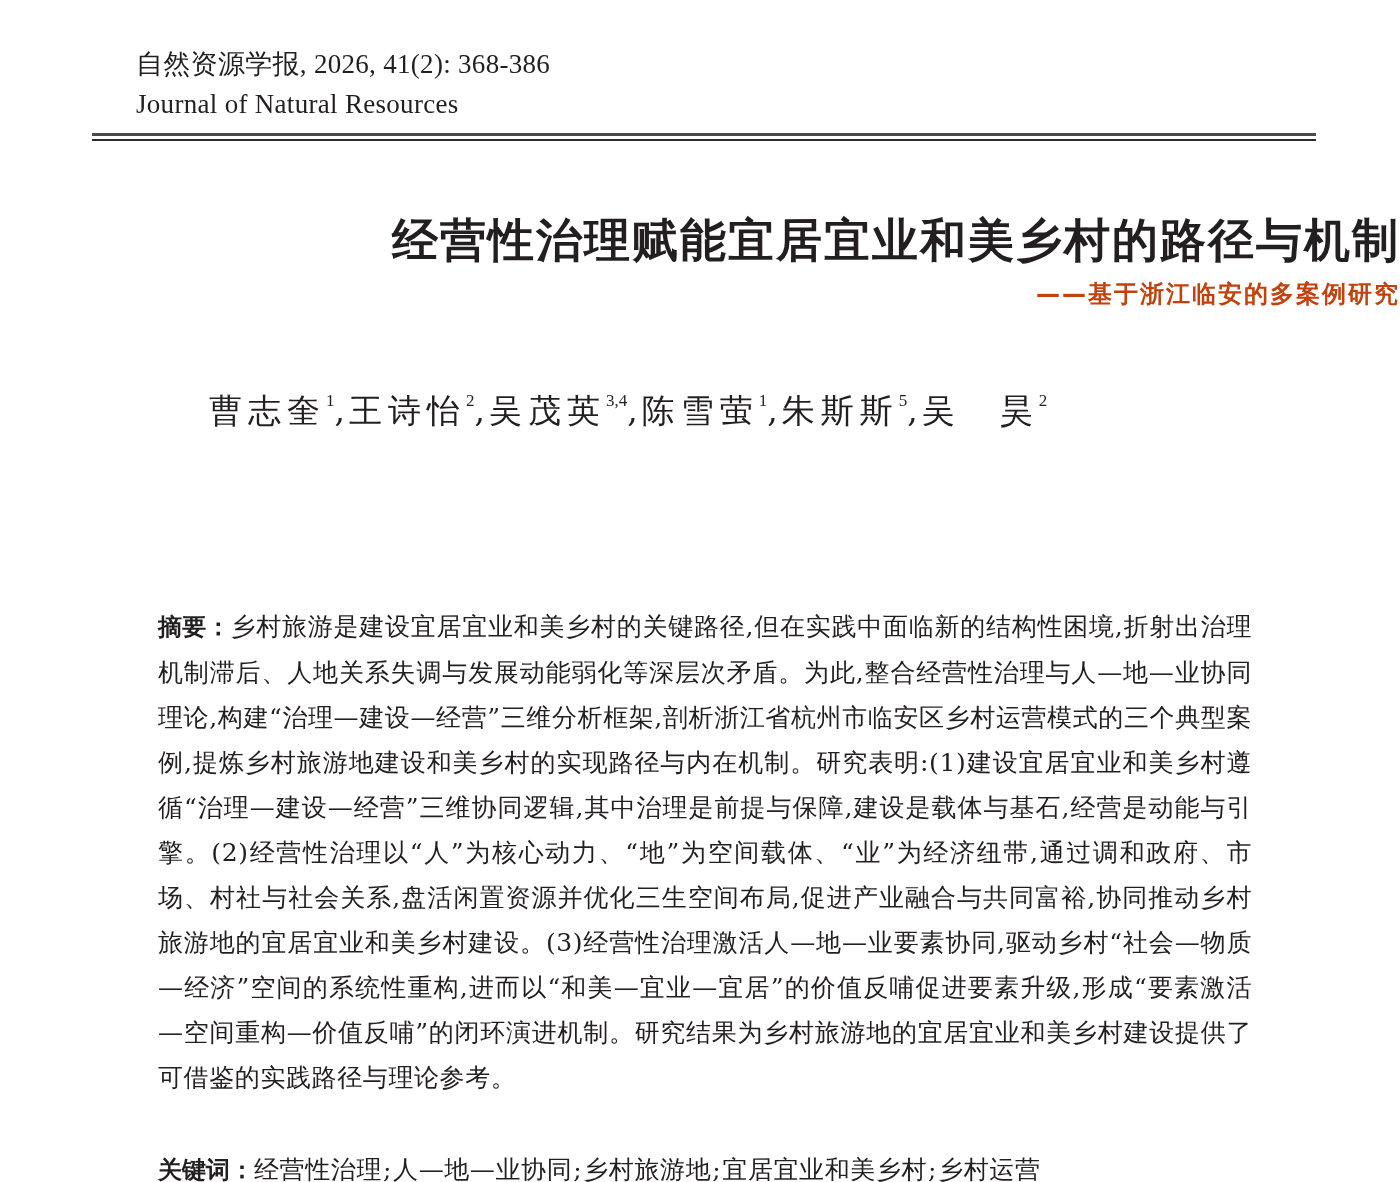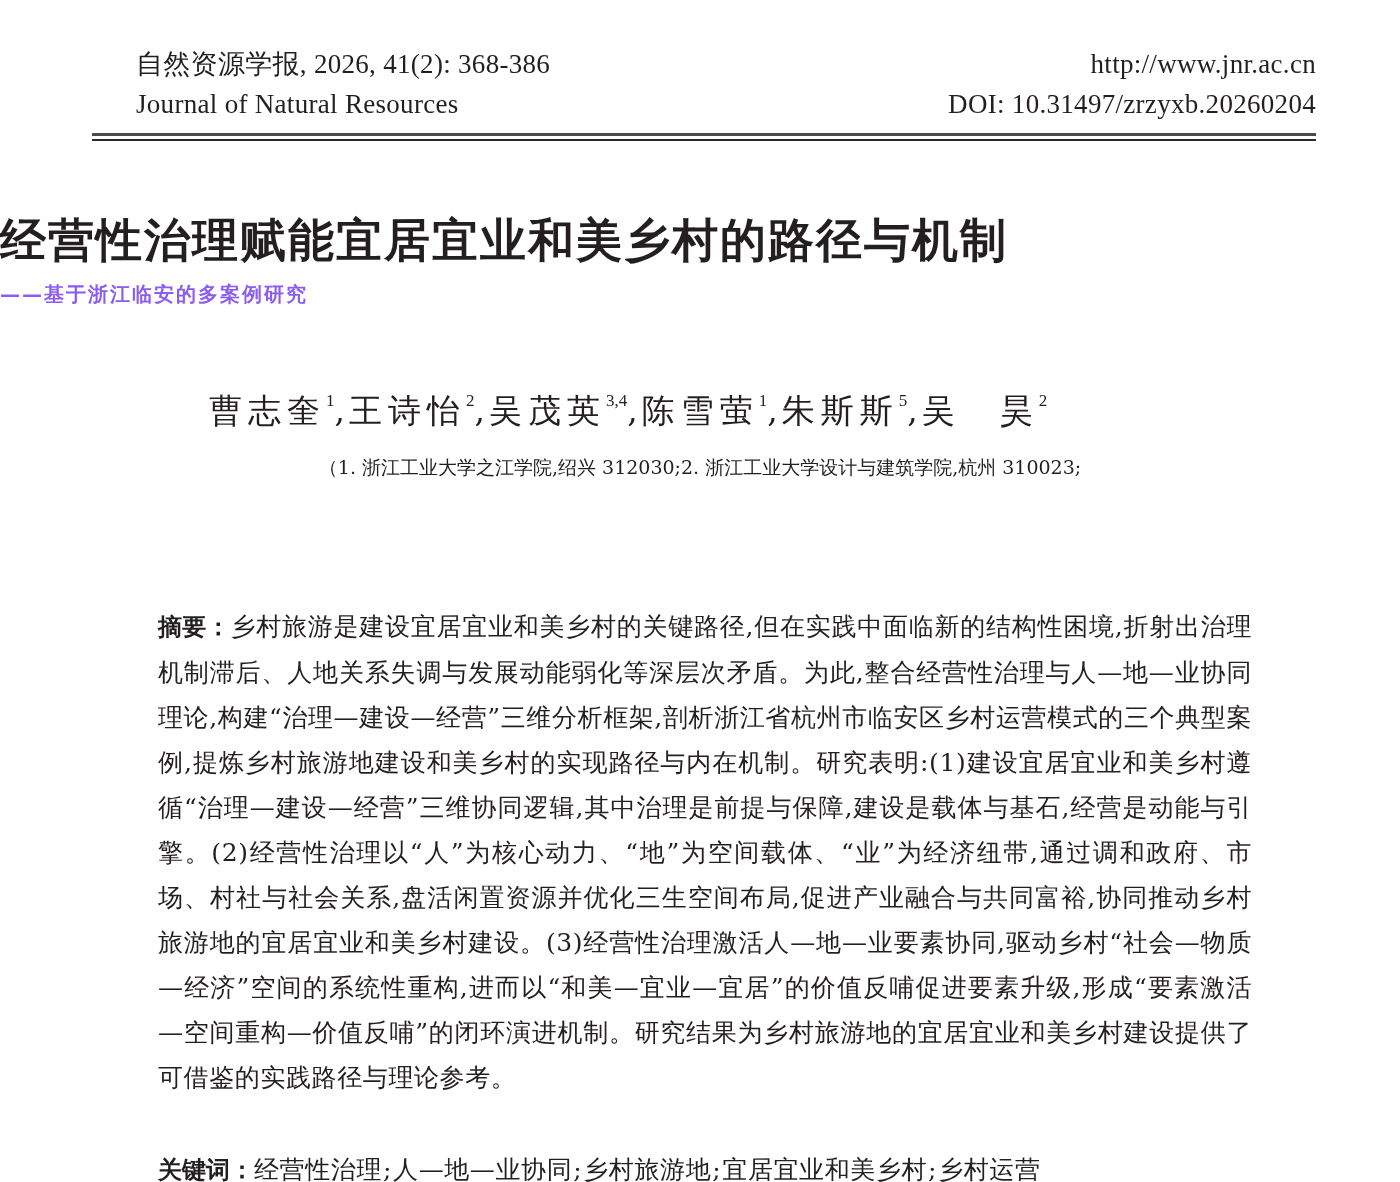--- a/index.html
+++ b/index.html
@@ -48,39 +48,39 @@
       right: 0;
       top: 95px;
       height: 1.5px;
       background: #2a2a2a;
     }
     .title-block {
       position: absolute;
       left: 0;
       width: 1400px;
       top: 208px;
-      text-align: left;
+      text-align: right;
     }
     .main-title {
       font-family: "DejaVu Sans", "Liberation Sans", sans-serif;
       font-size: 46px;
       font-weight: bold;
       letter-spacing: 2px;
       line-height: 64px;
       margin: 0;
       color: #231f20;
     }
     .sub-title {
       font-family: "DejaVu Sans", "Liberation Sans", sans-serif;
-      font-size: 20px;
+      font-size: 24px;
       font-weight: bold;
       letter-spacing: 2px;
       line-height: 44px;
       margin: 0;
-      color: #8b5cf6;
+      color: #c2410c;
     }
     .authors {
       position: absolute;
       left: 0;
       width: 1256px;
       top: 386px;
       text-align: center;
       font-family: "DejaVu Serif", "Liberation Serif", serif;
       font-size: 33px;
       letter-spacing: 6px;
@@ -137,36 +137,31 @@
     .kw-sep { margin: 0 1px; }
   </style>
 </head>
 <body>
 
 <div class="header">
   <div class="header-left">
     <div class="header-line">自然资源学报, 2026, 41(2): 368-386</div>
     <div class="header-line">Journal of Natural Resources</div>
   </div>
-  <div class="header-right">
-    <div class="header-line">http://www.jnr.ac.cn</div>
-    <div class="header-line">DOI: 10.31497/zrzyxb.20260204</div>
-  </div>
   <div class="rule-thick"></div>
   <div class="rule-thin"></div>
 </div>
 
 <div class="title-block">
   <h1 class="main-title">经营性治理赋能宜居宜业和美乡村的路径与机制</h1>
   <h2 class="sub-title">——基于浙江临安的多案例研究</h2>
 </div>
 
 <div class="authors">
   <span class="author"><span>曹志奎</span><sup>1</sup></span><span class="sep">,</span><span class="author"><span>王诗怡</span><sup>2</sup></span><span class="sep">,</span><span class="author"><span>吴茂英</span><sup>3,4</sup></span><span class="sep">,</span><span class="author"><span>陈雪萤</span><sup>1</sup></span><span class="sep">,</span><span class="author"><span>朱斯斯</span><sup>5</sup></span><span class="sep">,</span><span class="author"><span>吴　昊</span><sup>2</sup></span>
 </div>
 
 <div class="affiliations">
-  <div class="aff-line">（1. 浙江工业大学之江学院,绍兴 312030;2. 浙江工业大学设计与建筑学院,杭州 310023;</div>
 </div>
 
 <div class="abstract"><span class="label-bold">摘要：</span><span>乡村旅游是建设宜居宜业和美乡村的关键路径,但在实践中面临新的结构性困境,折射出治理机制滞后、人地关系失调与发展动能弱化等深层次矛盾。为此,整合经营性治理与人—地—业协同理论,构建“治理—建设—经营”三维分析框架,剖析浙江省杭州市临安区乡村运营模式的三个典型案例,提炼乡村旅游地建设和美乡村的实现路径与内在机制。研究表明:(1)建设宜居宜业和美乡村遵循“治理—建设—经营”三维协同逻辑,其中治理是前提与保障,建设是载体与基石,经营是动能与引擎。(2)经营性治理以“人”为核心动力、“地”为空间载体、“业”为经济纽带,通过调和政府、市场、村社与社会关系,盘活闲置资源并优化三生空间布局,促进产业融合与共同富裕,协同推动乡村旅游地的宜居宜业和美乡村建设。(3)经营性治理激活人—地—业要素协同,驱动乡村“社会—物质—经济”空间的系统性重构,进而以“和美—宜业—宜居”的价值反哺促进要素升级,形成“要素激活—空间重构—价值反哺”的闭环演进机制。研究结果为乡村旅游地的宜居宜业和美乡村建设提供了可借鉴的实践路径与理论参考。</span></div>
 
 <div class="keywords"><span class="label-bold">关键词：</span><span>经营性治理</span><span class="kw-sep">;</span><span>人—地—业协同</span><span class="kw-sep">;</span><span>乡村旅游地</span><span class="kw-sep">;</span><span>宜居宜业和美乡村</span><span class="kw-sep">;</span><span>乡村运营</span></div>
 
 </body></html>

